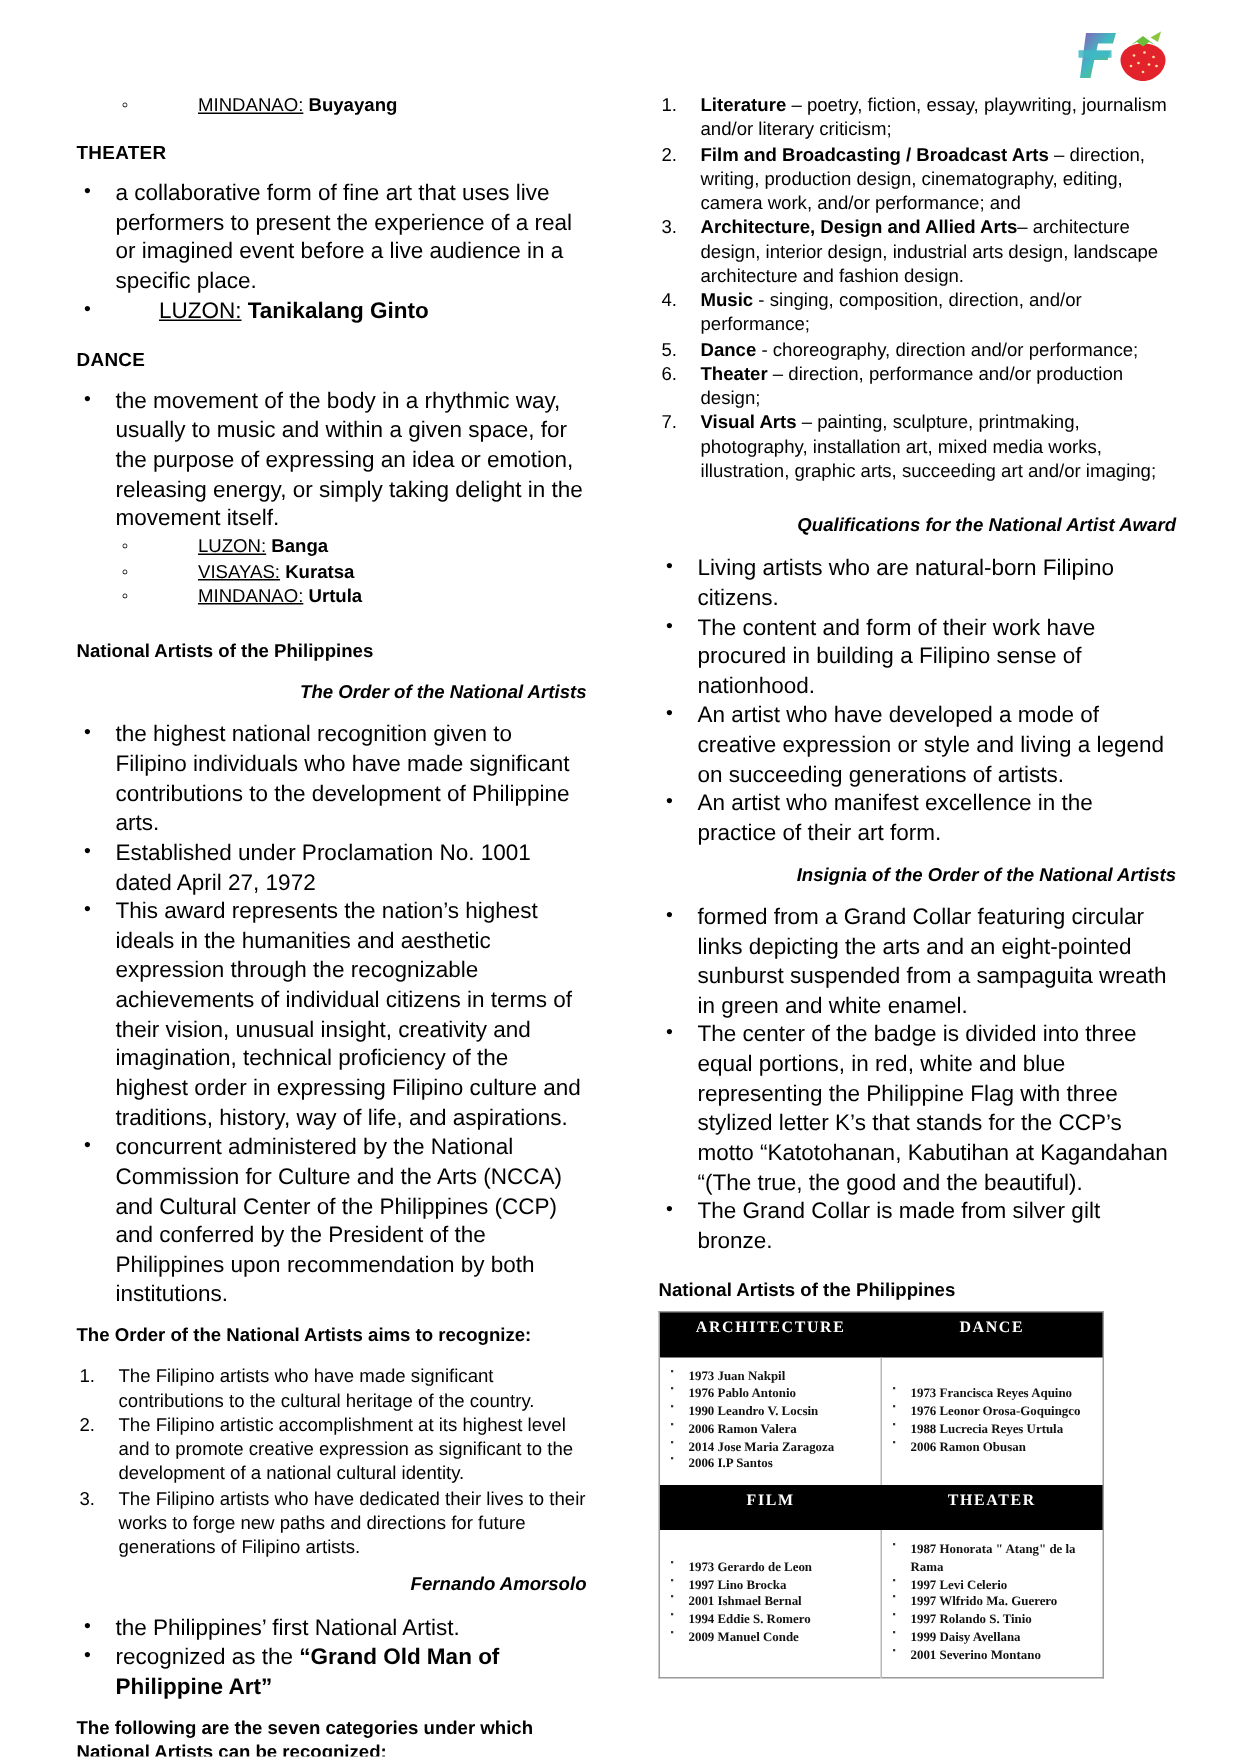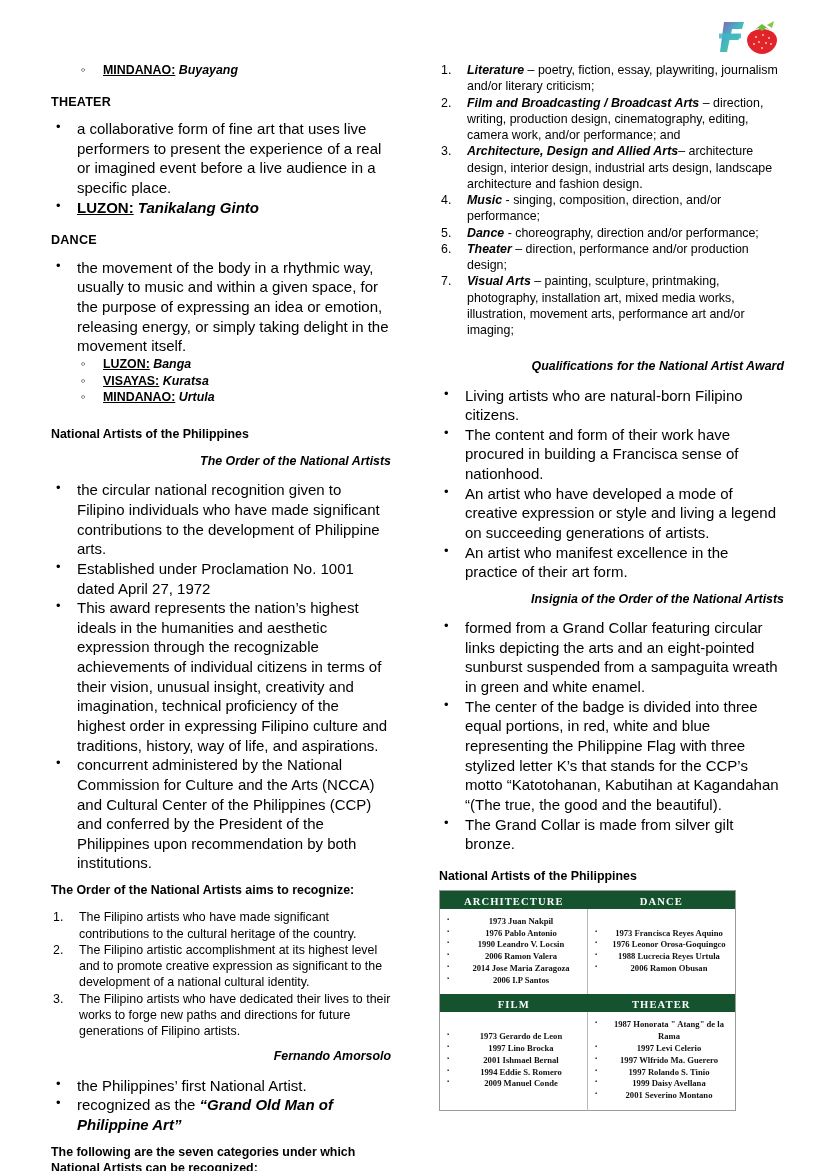--- a/index.html
+++ b/index.html
@@ -112,54 +112,53 @@
     position: relative;
     padding-left: 28px;
     font-size: 12.4px;
     line-height: 1.31;
   }
   ol.numbers > li .num {
     position: absolute;
     left: 2px;
     top: 0;
   }
-  .u { text-decoration: underline; font-weight: bold; }
-  .bi { font-weight: bold; font-style: italic; }
+  .u { text-decoration: underline; font-weight: normal; margin-left: 29px; }
+  .bi { font-weight: bold; }
 
   
   .tbl-title {
     font-size: 12.4px;
     font-weight: bold;
     margin: 0 0 7px 0;
   }
   table.na {
     border-collapse: collapse;
     width: 297px;
     table-layout: fixed;
     border: 1px solid #9a9a9a;
   }
   table.na th {
-    background: #14532d;
+    background: #000000;
     color: #ffffff;
     font-family: "Liberation Serif", serif;
     font-weight: bold;
     font-size: 10.6px;
     letter-spacing: 1.1px;
     text-align: center;
-    padding: 5px 2px 2px 2px;
+    padding: 5px 2px 14px 2px;
     border: none;
     margin-top: 36px;
   }
   table.na td {
     vertical-align: middle;
     border: 1px solid #b9b9b9;
     border-top: none;
     border-bottom: none;
     padding: 7px 4px 8px 6px;
-    text-align: center;
   }
   table.na td.left-cell { border-left: none; }
   table.na td.right-cell { border-right: none; }
   table.na ul {
     margin: 0;
     padding: 0;
     list-style: none;
   }
   table.na ul li {
     position: relative;
@@ -263,21 +262,21 @@
       </li>
     </ul>
 
     <div class="spacer-lg"></div>
 
     <div class="heading-bold">National Artists of the Philippines</div>
     <div class="spacer-sm"></div>
     <div class="heading-bold-italic">The Order of the National Artists</div>
     <div class="spacer-sm"></div>
     <ul class="bullets">
-      <li><span>the circular national recognition given to Filipino individuals who have made significant contributions to the development of Philippine arts.</span></li>
+      <li><span>the highest national recognition given to Filipino individuals who have made significant contributions to the development of Philippine arts.</span></li>
       <li><span>Established under Proclamation No. 1001 dated April 27, 1972</span></li>
       <li><span>This award represents the nation’s highest ideals in the humanities and aesthetic expression through the recognizable achievements of individual citizens in terms of their vision, unusual insight, creativity and imagination, technical proficiency of the highest order in expressing Filipino culture and traditions, history, way of life, and aspirations.</span></li>
       <li><span>concurrent administered by the National Commission for Culture and the Arts (NCCA) and Cultural Center of the Philippines (CCP) and conferred by the President of the Philippines upon recommendation by both institutions.</span></li>
     </ul>
 
     <div class="spacer-sm"></div>
     <div class="heading-bold">The Order of the National Artists aims to recognize:</div>
     <div class="spacer-sm"></div>
     <ol class="numbers">
       <li><span class="num">1.</span><span>The Filipino artists who have made significant contributions to the cultural heritage of the country.</span></li>
@@ -314,31 +313,31 @@
       <li>
         <span class="num">4.</span><span class="bi">Music</span><span> - </span><span>singing, composition, direction, and/or performance;</span>
       </li>
       <li>
         <span class="num">5.</span><span class="bi">Dance</span><span> - </span><span>choreography, direction and/or performance;</span>
       </li>
       <li>
         <span class="num">6.</span><span class="bi">Theater</span><span> – </span><span>direction, performance and/or production design;</span>
       </li>
       <li>
-        <span class="num">7.</span><span class="bi">Visual Arts</span><span> – </span><span>painting, sculpture, printmaking, photography, installation art, mixed media works, illustration, movement arts, performance art and/or imaging;</span>
+        <span class="num">7.</span><span class="bi">Visual Arts</span><span> – </span><span>painting, sculpture, printmaking, photography, installation art, mixed media works, illustration, graphic arts, succeeding art and/or imaging;</span>
       </li>
     </ol>
 
     <div class="spacer-lg"></div>
 
     <div class="heading-bold-italic">Qualifications for the National Artist Award</div>
     <div class="spacer-sm"></div>
     <ul class="bullets">
       <li><span>Living artists who are natural-born Filipino citizens.</span></li>
-      <li><span>The content and form of their work have procured in building a Francisca sense of nationhood.</span></li>
+      <li><span>The content and form of their work have procured in building a Filipino sense of nationhood.</span></li>
       <li><span>An artist who have developed a mode of creative expression or style and living a legend on succeeding generations of artists.</span></li>
       <li><span>An artist who manifest excellence in the practice of their art form.</span></li>
     </ul>
 
     <div class="spacer-sm"></div>
     <div class="heading-bold-italic">Insignia of the Order of the National Artists</div>
     <div class="spacer-sm"></div>
     <ul class="bullets">
       <li><span>formed from a Grand Collar featuring circular links depicting the arts and an eight-pointed sunburst suspended from a sampaguita wreath in green and white enamel.</span></li>
       <li><span>The center of the badge is divided into three equal portions, in red, white and blue representing the Philippine Flag with three stylized letter K’s that stands for the CCP’s motto “Katotohanan, Kabutihan at Kagandahan “(The true, the good and the beautiful).</span></li>

